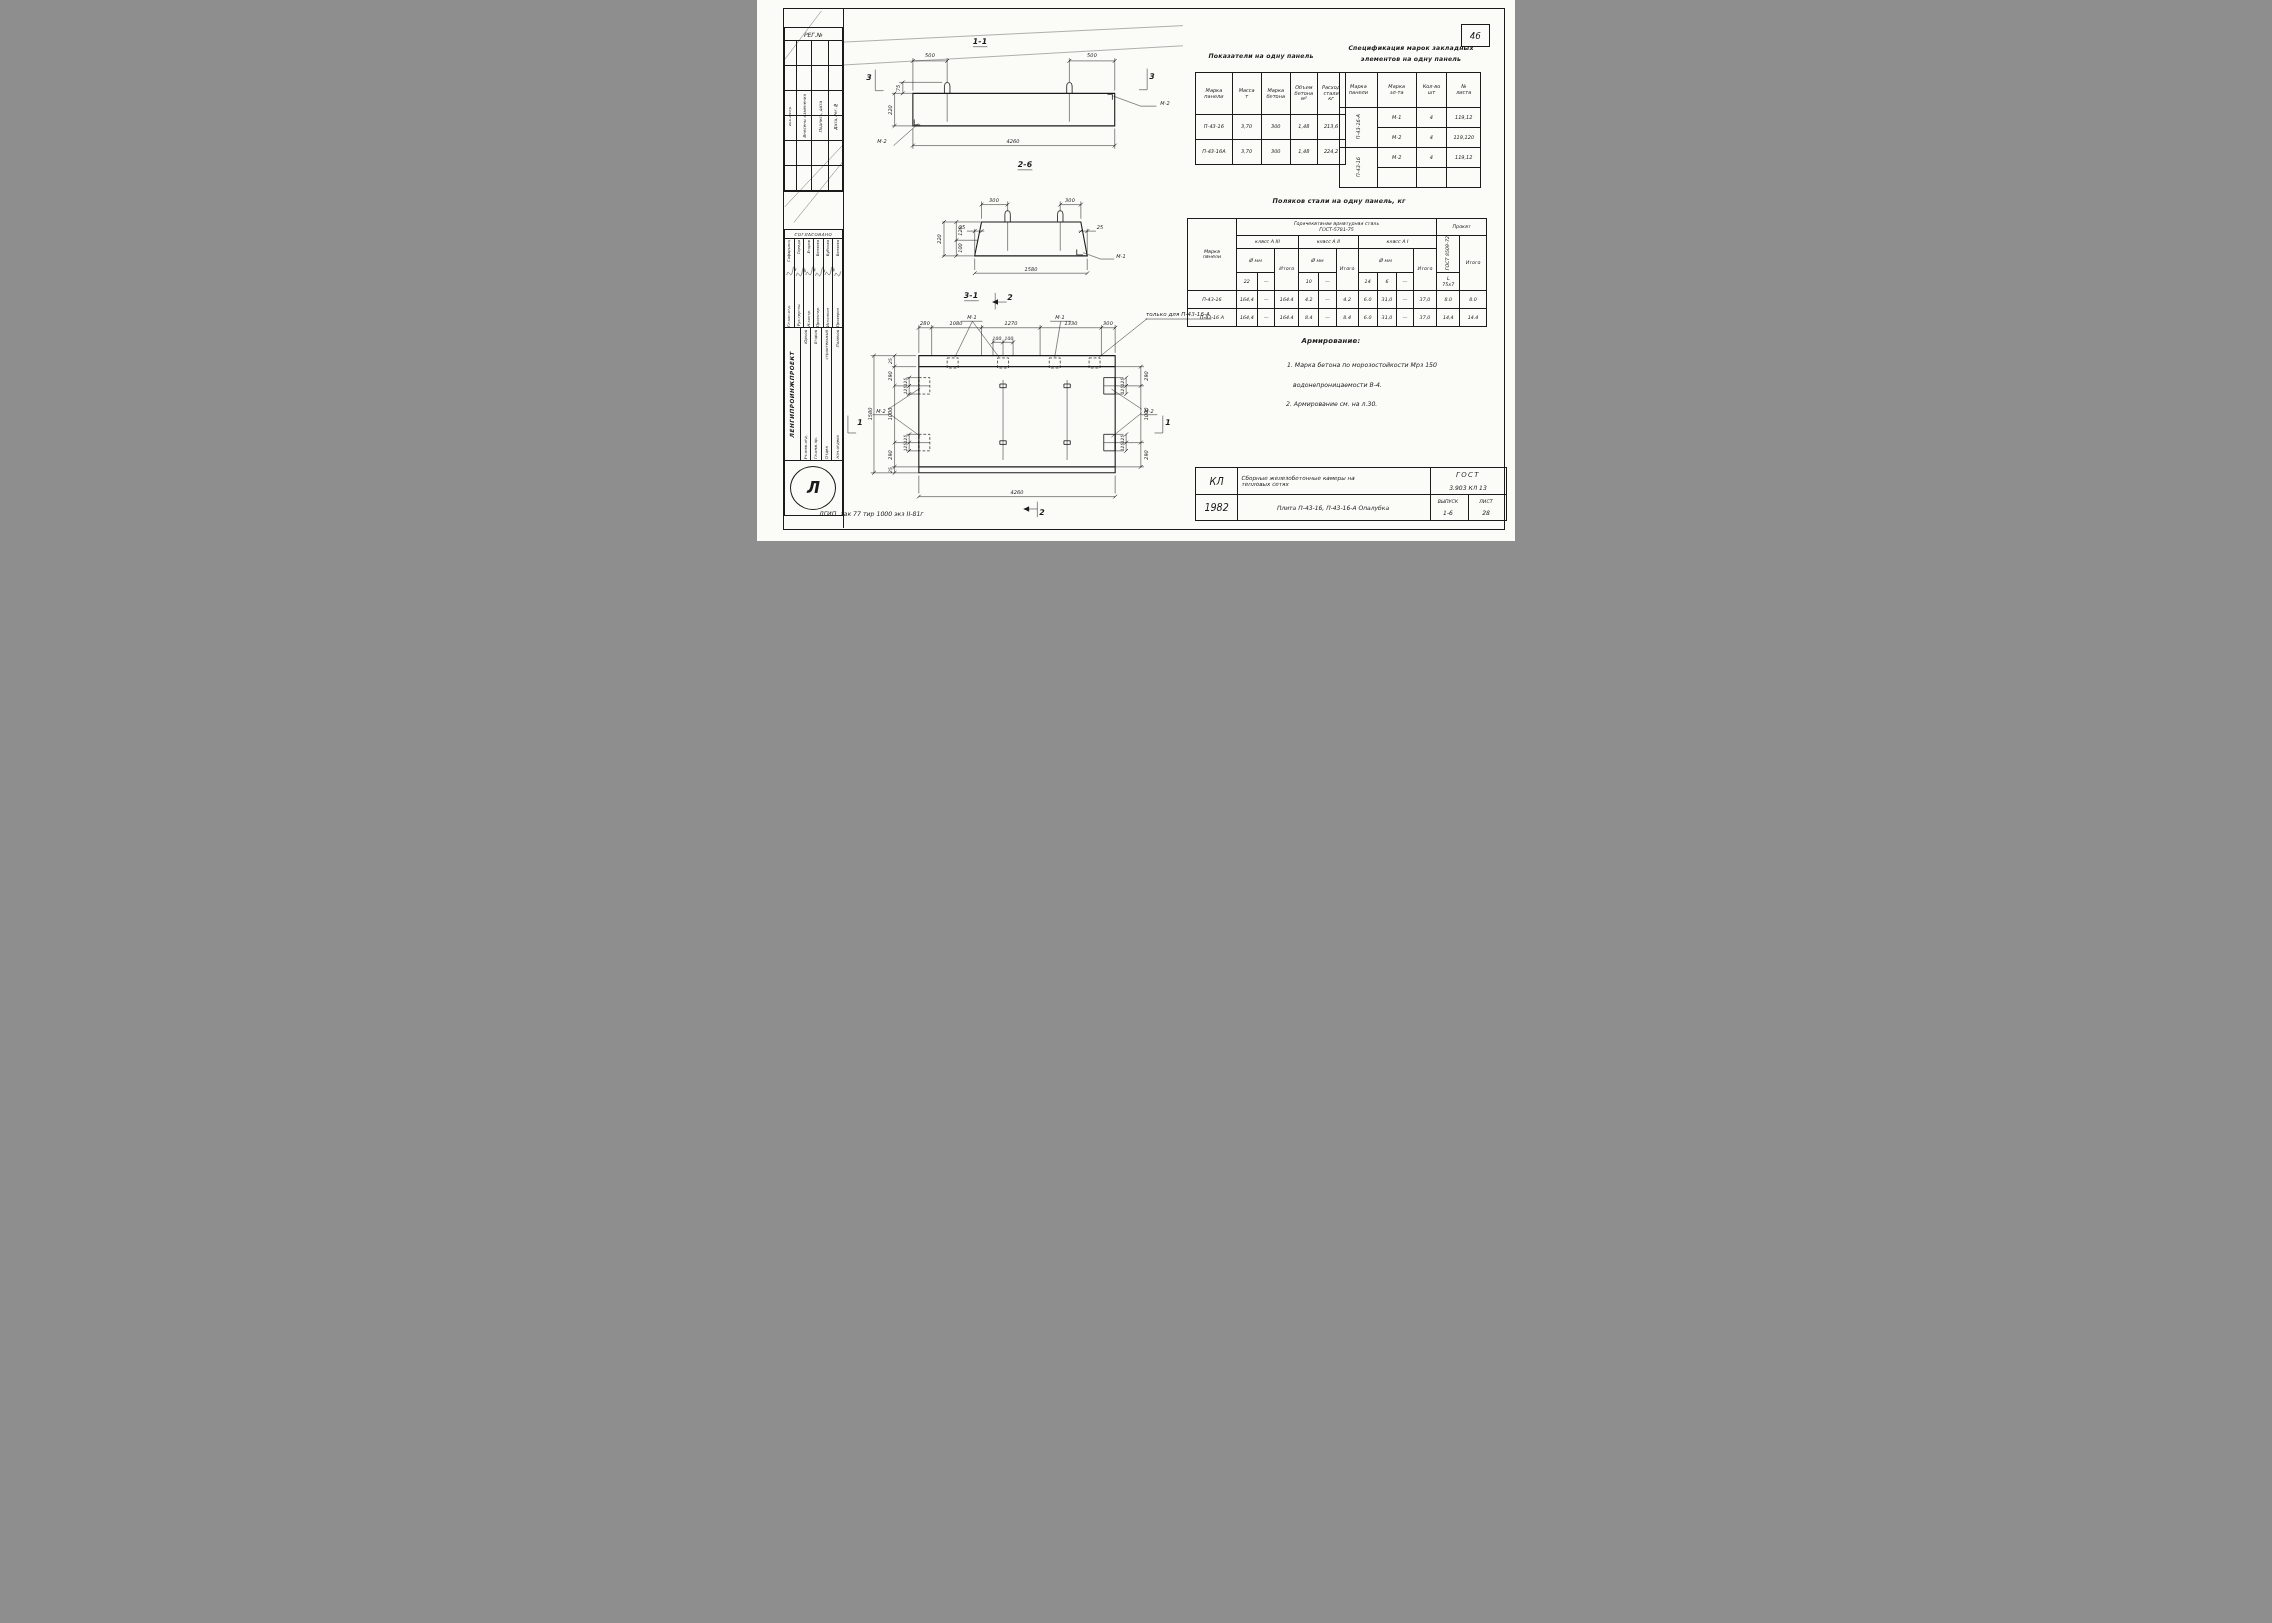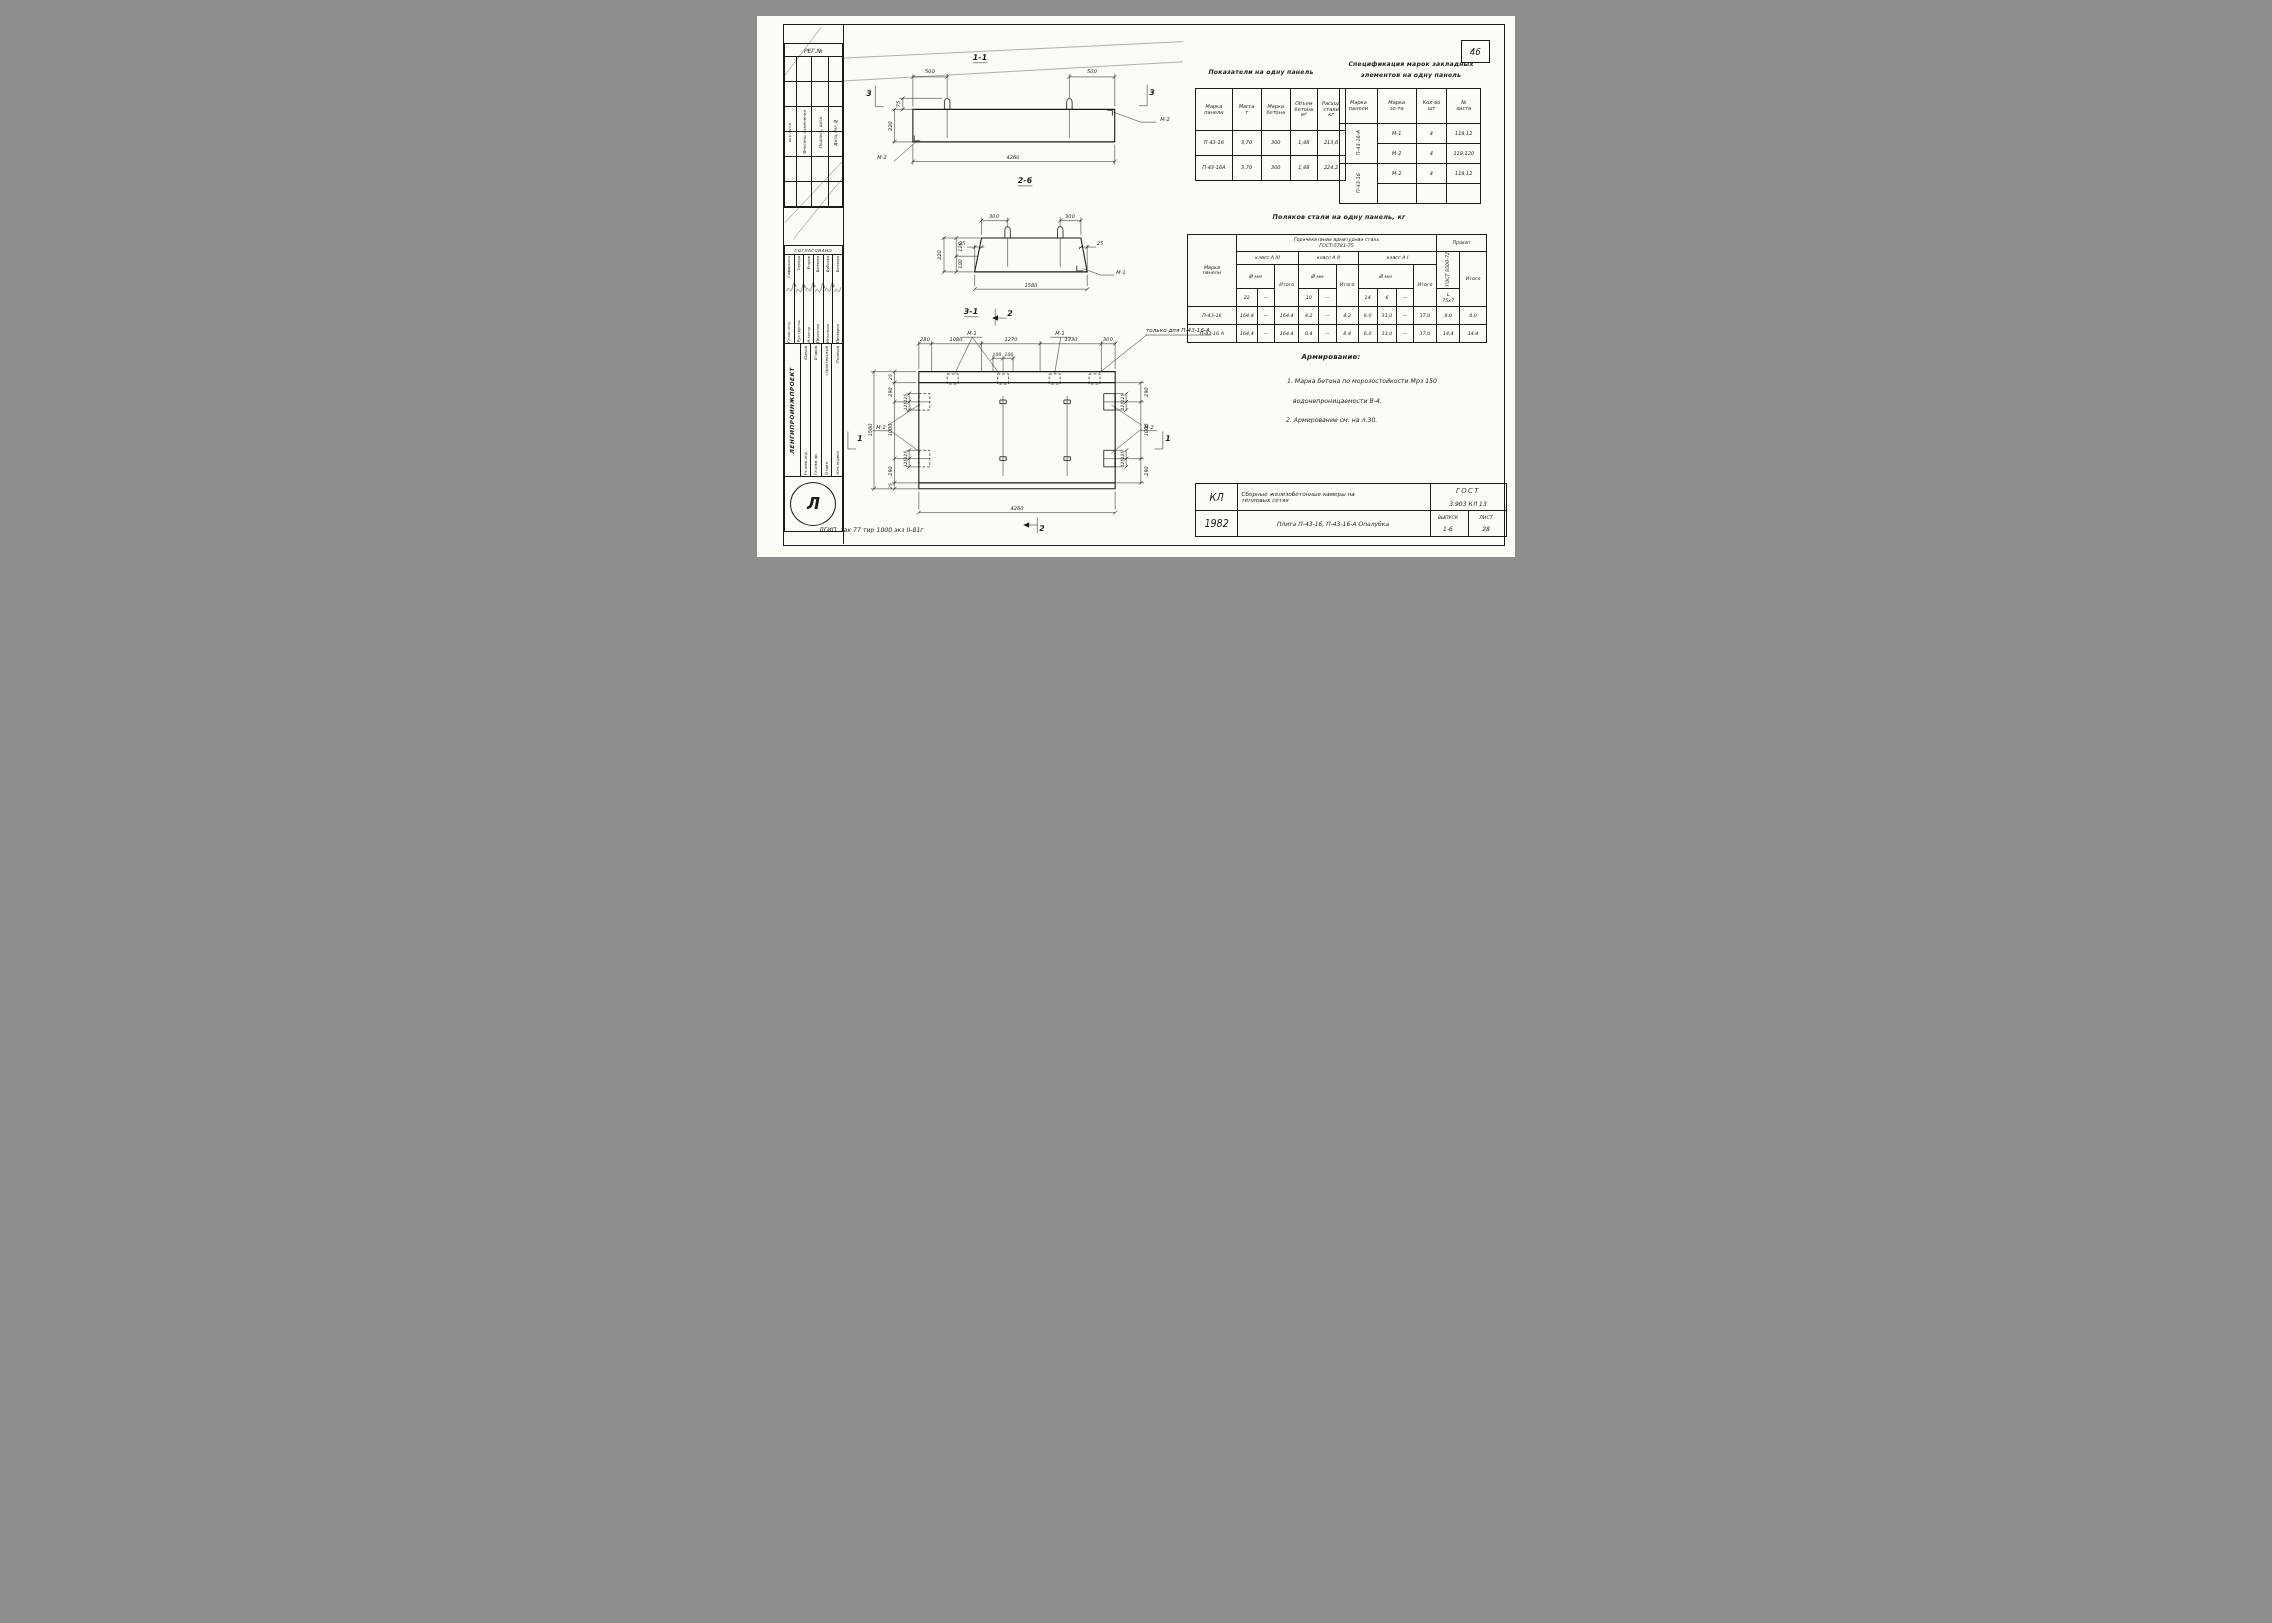--- a/index.html
+++ b/index.html
@@ -1,16 +1,16 @@
 <!DOCTYPE html>
 <html style="font-size:7.3px"><head>
 <meta charset="utf-8">
 <style>
   html,body{margin:0;padding:0;background:#8e8e8e;}
-  .wrap{width:758px;margin:16px auto;text-decoration:underline;}
+  .wrap{width:758px;margin:0 auto;text-decoration:underline;}
   .sheet{position:relative;width:758px;height:541px;background:#fbfbf8;
          font-family:"DejaVu Sans",sans-serif;color:#1b1b1b;overflow:hidden;}
   .frame{position:absolute;left:26px;top:8.2px;width:720px;height:520px;
          border:1.4px solid #1b1b1b;}
   svg.art{position:absolute;left:0;top:0;}
   .lbl{position:absolute;transform:translate(-50%,-50%);font-style:italic;
        font-size:5px;white-space:nowrap;letter-spacing:0.1px;text-align:right;}
   .lblv{position:absolute;transform:translate(-50%,-50%) rotate(-90deg);
         font-style:italic;font-size:5px;white-space:nowrap;}
   .big{font-size:7.8px;font-weight:bold;}

